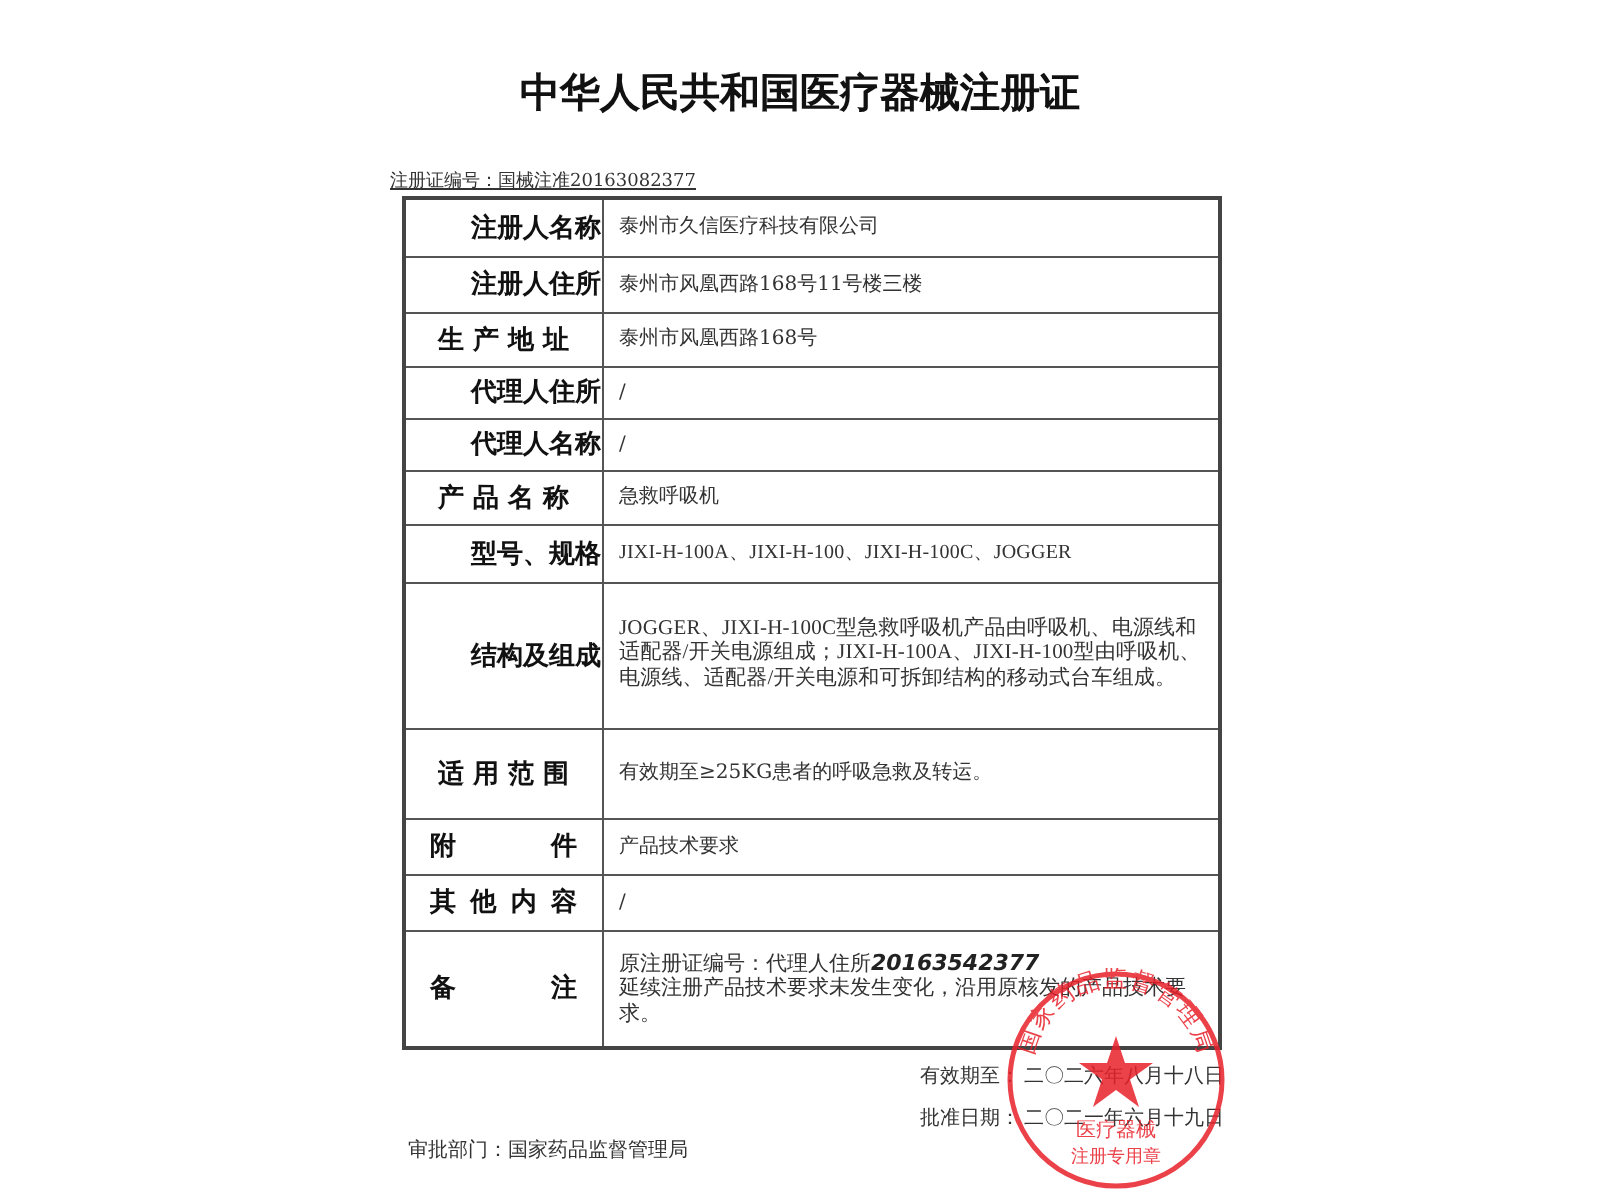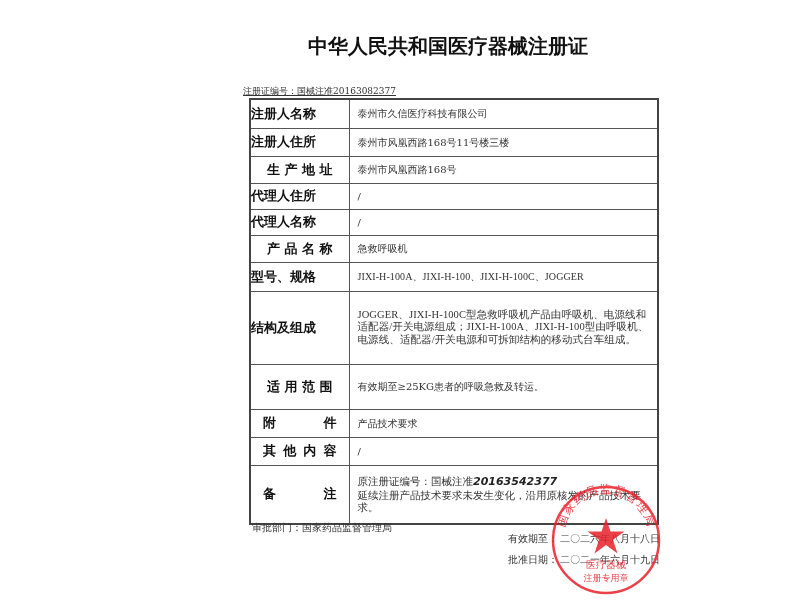--- a/index.html
+++ b/index.html
@@ -2,21 +2,21 @@
 <html><head>
   <meta charset="utf-8">
   <style>
     * { margin: 0; padding: 0; box-sizing: border-box; }
     html, body {
       width: 800px; height: 600px; overflow: hidden;
       background: #ffffff;
       font-family: "DejaVu Serif", "Liberation Serif", serif;
       color: #222;
     }
-    .page { position: relative; width: 740px; height: 600px; background: #fff; margin-left: 48px; }
+    .page { position: relative; width: 740px; height: 600px; background: #fff; }
 
     .doc-title {
       position: absolute; left: 0; top: 33px; width: 800px;
       text-align: center;
       font-family: "DejaVu Sans", "Liberation Sans", sans-serif;
       font-weight: bold; font-size: 20px; color: #111; letter-spacing: 0px;
     }
 
     .reg-no-line {
       position: absolute; left: 195px; top: 86px;
@@ -31,32 +31,32 @@
       border: 2px solid #444;
     }
     table.cert td {
       border: 1.5px solid #555;
       vertical-align: middle;
     }
     td.label {
       width: 99px;
       font-family: "DejaVu Sans", "Liberation Sans", sans-serif;
       font-weight: bold; font-size: 13px; color: #111;
-      text-align: left;
+      text-align: right;
     }
     td.label .spread { display: flex; justify-content: space-between; padding: 0 16px; }
     td.label .spread3 { display: flex; justify-content: space-between; padding: 0 12px; }
     td.value {
       font-size: 10px; color: #333; padding: 0 8px; line-height: 13px;
     }
     td.value.mono { font-family: Liberation Serif, serif; letter-spacing: 0.1px; }
     td.value .bold-num { font-family: "DejaVu Sans", "Liberation Sans", sans-serif; font-weight: bold; font-size: 11px; color: #222; font-style: italic; }
 
     .footer-left {
-      position: absolute; left: 204px; top: 521px;
+      position: absolute; left: 204px; top: 568px;
       font-size: 10px; color: #333;
     }
     .footer-right {
       position: absolute; left: 460px; top: 528px; width: 152px;
       font-size: 10px; color: #333; line-height: 21px;
     }
     .footer-right .row { display: flex; }
     .footer-right .k { width: 52px; }
 
     .seal {
@@ -156,21 +156,21 @@
     </tr>
     <tr style="height:59px">
       <td class="label">
         <div class="spread3">
           <span>备</span>
           <span>注</span>
         </div>
       </td>
       <td class="value" style="font-size:10.5px;line-height:12.5px;padding:3px 5px 3px 8px;">
         <div>
-          <span>原注册证编号：国械注准</span><span class="bold-num">20163542377</span>
+          <span>原注册证编号：代理人住所</span><span class="bold-num">20163542377</span>
         </div>
         <div>延续注册产品技术要求未发生变化，沿用原核发的产品技术要求。</div>
       </td>
     </tr>
   </tbody>
     </table>
 
   <div class="footer-left">审批部门：国家药品监督管理局</div>
 
   <div class="footer-right">

